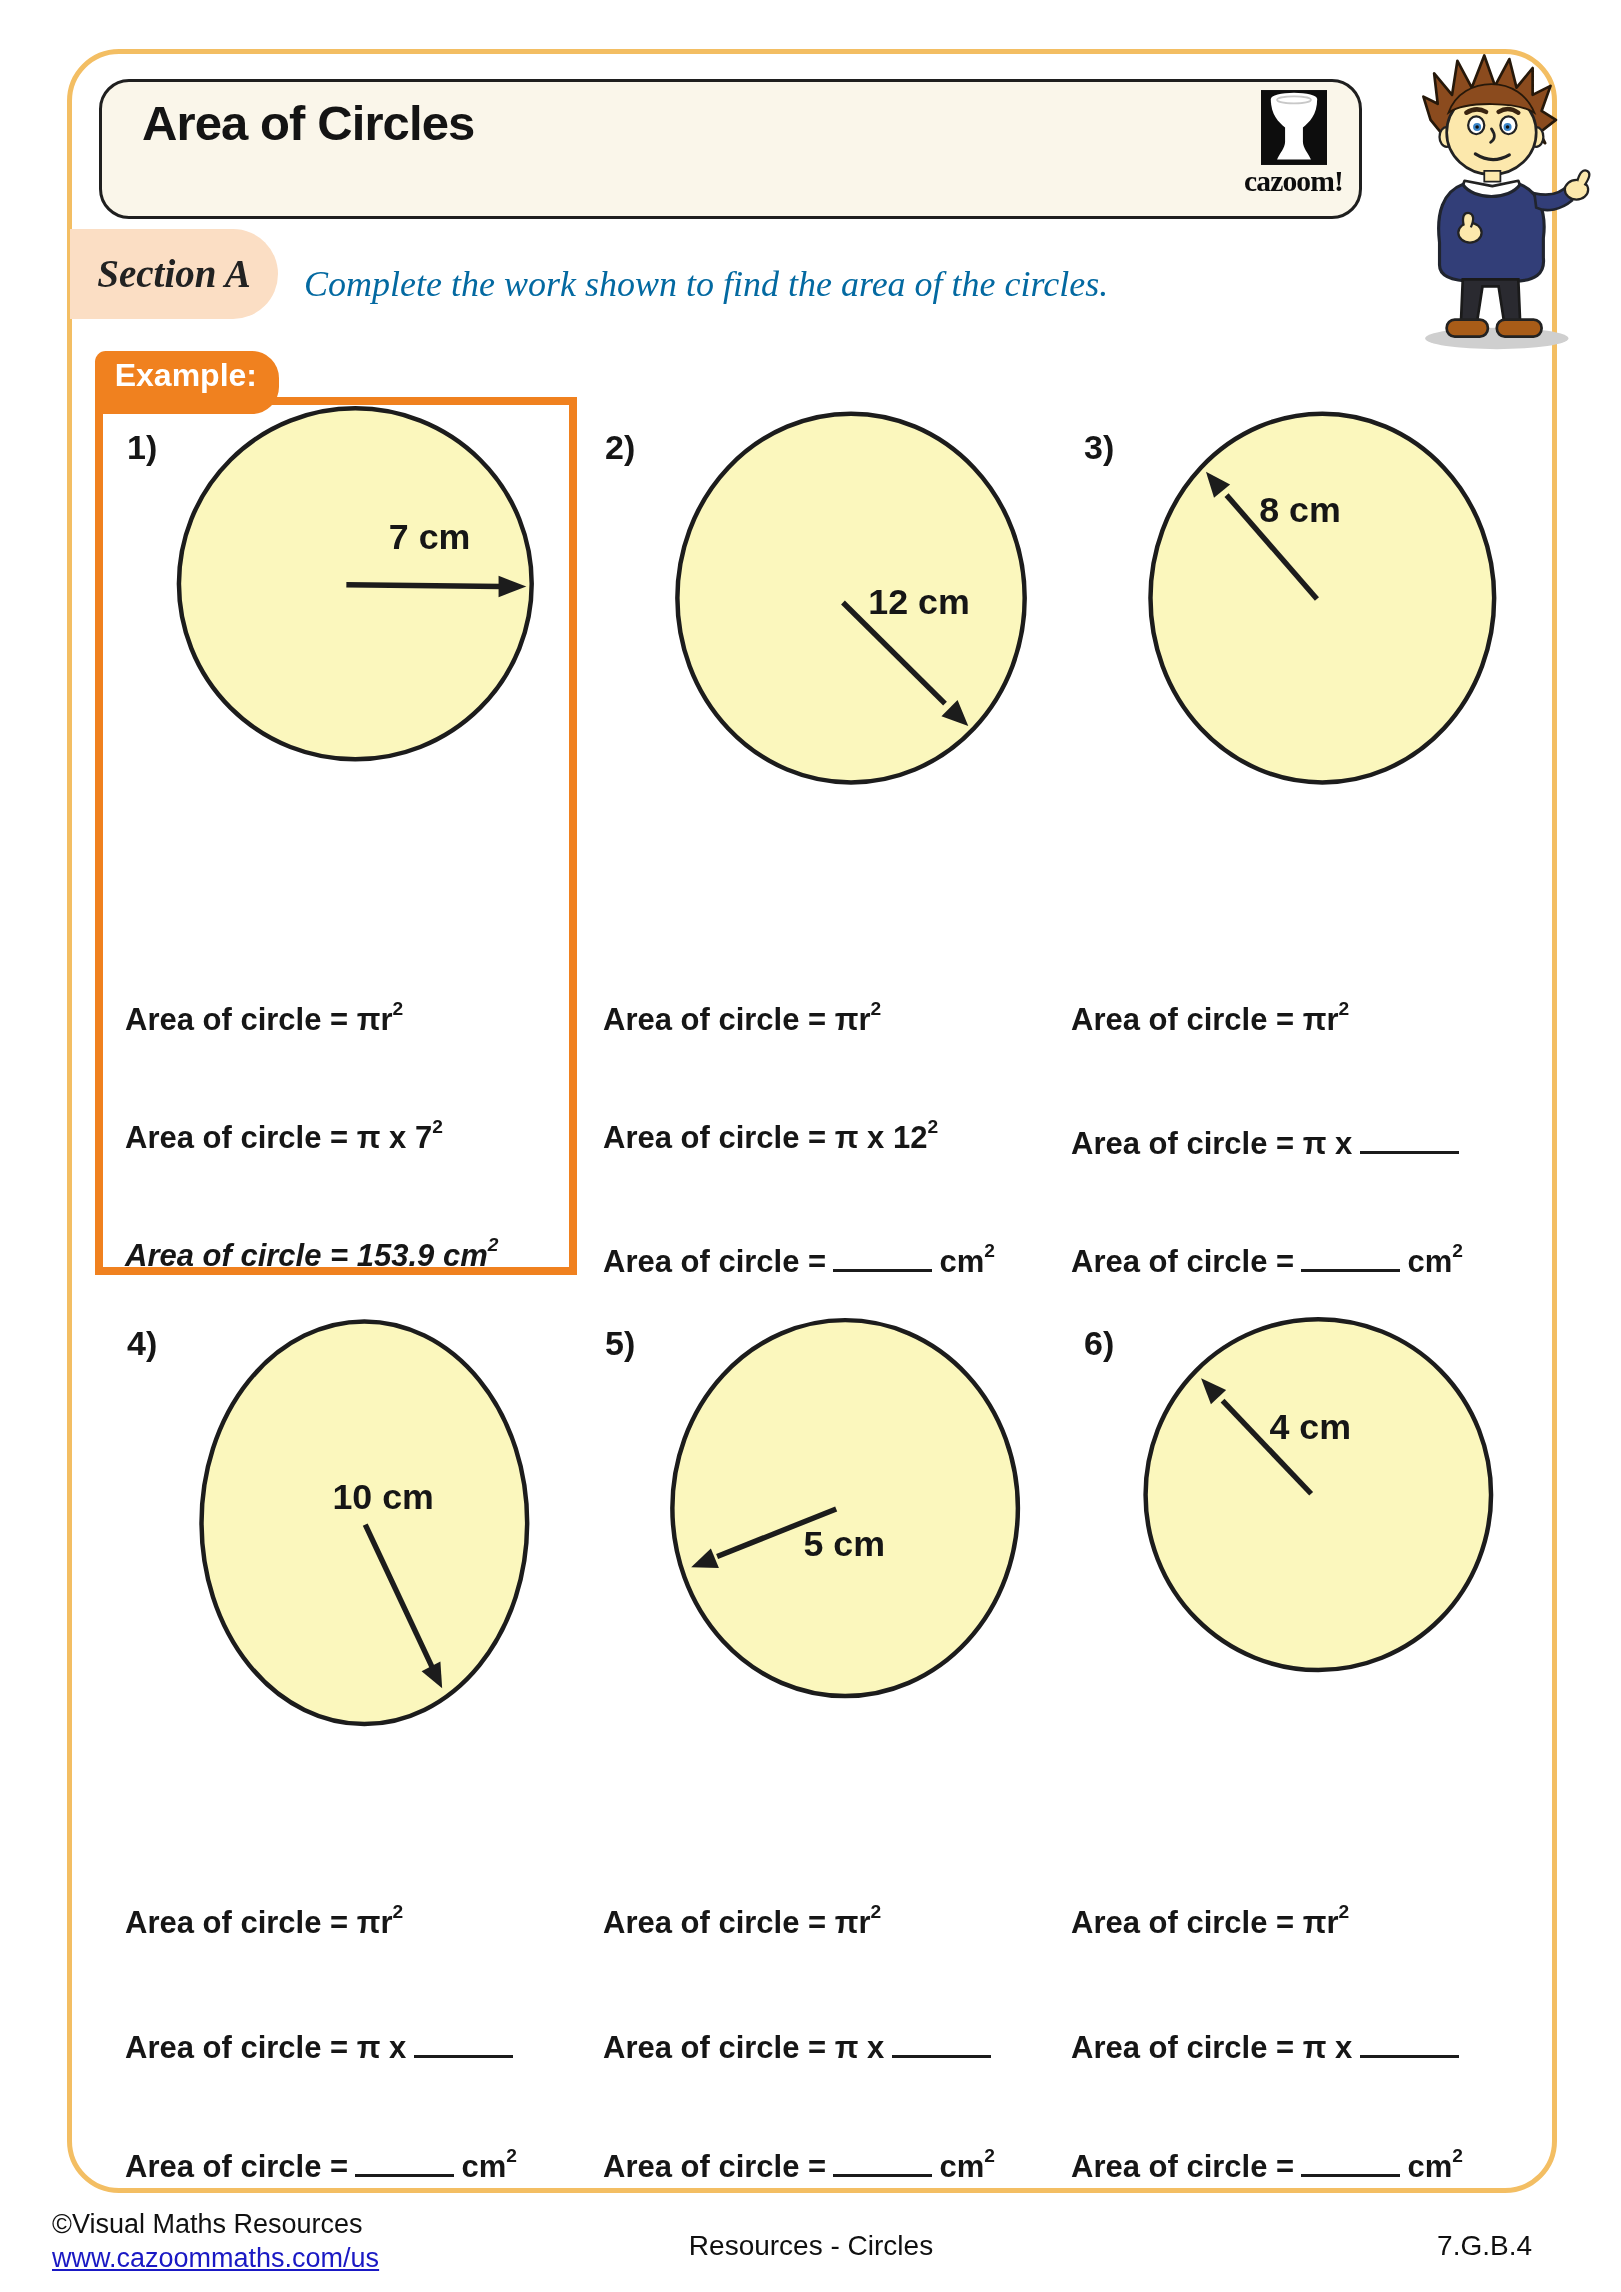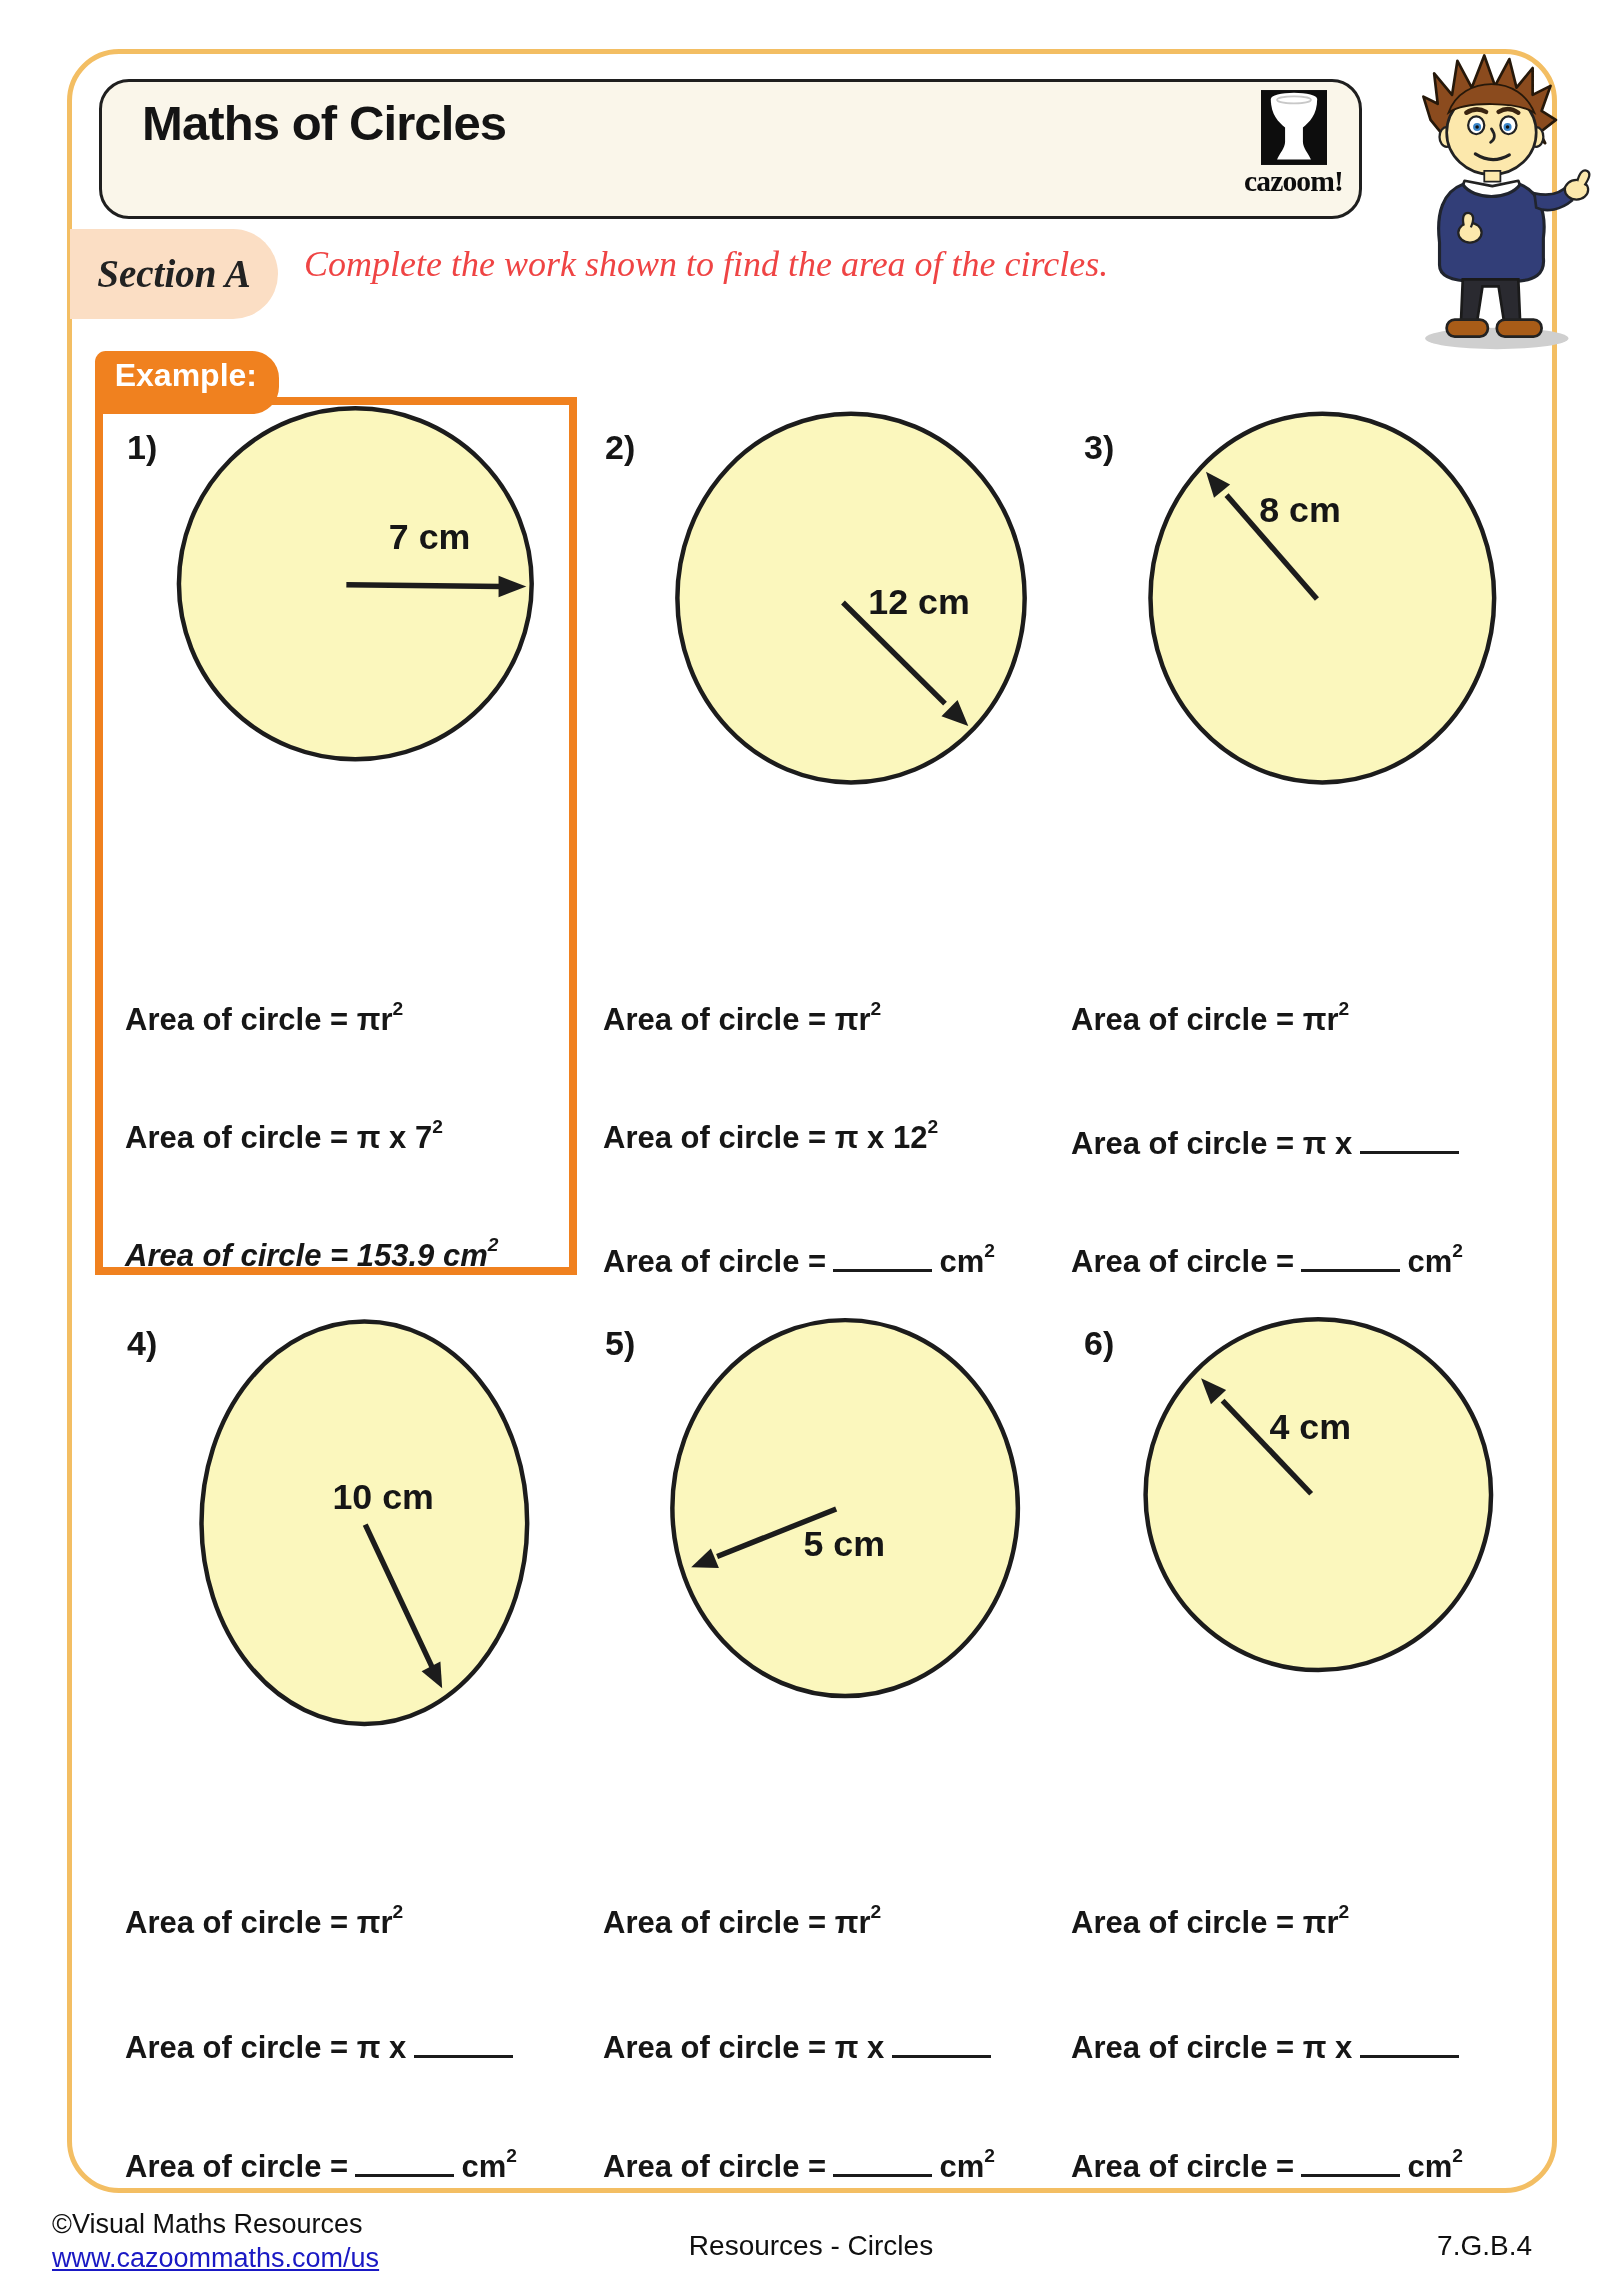--- a/index.html
+++ b/index.html
@@ -15,21 +15,21 @@
              border:3.6px solid #1f1f1f;border-radius:30px;}
   .page-title{left:142px;top:95px;width:806px;font-size:49px;font-weight:bold;letter-spacing:-0.9px;color:#141414;}
   .logo{left:1231px;top:90px;width:107px;text-align:center;margin-left:9px;}
   .logo-square{display:block;margin:0 auto;}
   .logo-word{font-family:"Liberation Serif",serif;font-weight:bold;font-size:29.6px;color:#0d0d0d;letter-spacing:-0.9px;margin-top:0px;}
 
   
   .section-pill{left:70px;top:229px;width:208px;height:90px;background:#FBDEC4;border-radius:0 45px 45px 0;}
   .section-label{width:100%;text-align:center;line-height:90px;font-family:"Liberation Serif",serif;
                  font-style:italic;font-weight:bold;font-size:39px;color:#222;}
-  .instruction{left:304px;top:243px;font-family:"Liberation Serif",serif;font-style:italic;font-size:36px;color:#ef4444;}
+  .instruction{left:304px;top:263px;font-family:"Liberation Serif",serif;font-style:italic;font-size:36px;color:#0369a1;}
 
   
   .example-tab{left:95px;top:351px;width:184px;height:63px;background:#F0811F;border-radius:10.7px 27px 27px 0;z-index:3;}
   .example-tab span{display:block;padding-left:19.7px;line-height:48px;color:#ffffff;font-weight:bold;font-size:32px;}
   .example-box{left:95px;top:397px;width:466px;height:862px;border:8px solid #F0811F;z-index:1;}
 
   .qnum{font-size:34px;font-weight:bold;color:#161616;}
   .formula{font-size:31px;font-weight:bold;color:#161616;white-space:nowrap;margin-top:38px;}
   .formula sup{font-size:0.62em;position:relative;top:-3.6px;}
   .blank{display:inline-block;width:99px;height:1.0em;border-bottom:3.6px solid #1b1b1b;margin:0 7.2px;vertical-align:baseline;}
@@ -43,21 +43,21 @@
   .foot-right{right:90px;top:2230px;font-size:28px;color:#101010;}
 </style>
 </head>
 <body>
 
 <div class="sheet">
 
   <div class="abs page-frame"></div>
 
   <div class="abs title-box"></div>
-  <div class="abs page-title">Maths of Circles</div>
+  <div class="abs page-title">Area of Circles</div>
 
   <div class="abs logo">
     <svg class="logo-square" width="66" height="75" viewBox="0 0 74 84">
       <rect x="0" y="0" width="74" height="84" fill="#0d0d0d"></rect>
       <path d="M11,10 C11,28 20,36 27,42 L27,58 C27,65 21,71 18,78 L56,78 C53,71 47,65 47,58 L47,42 C54,36 63,28 63,10 Z" fill="#ffffff"></path>
       <ellipse cx="37" cy="10" rx="26" ry="7" fill="#ffffff"></ellipse>
       <ellipse cx="37" cy="11" rx="19" ry="4" fill="none" stroke="#c8c8c8" stroke-width="2"></ellipse>
     </svg>
     <div class="logo-word">cazoom!</div>
   </div>

